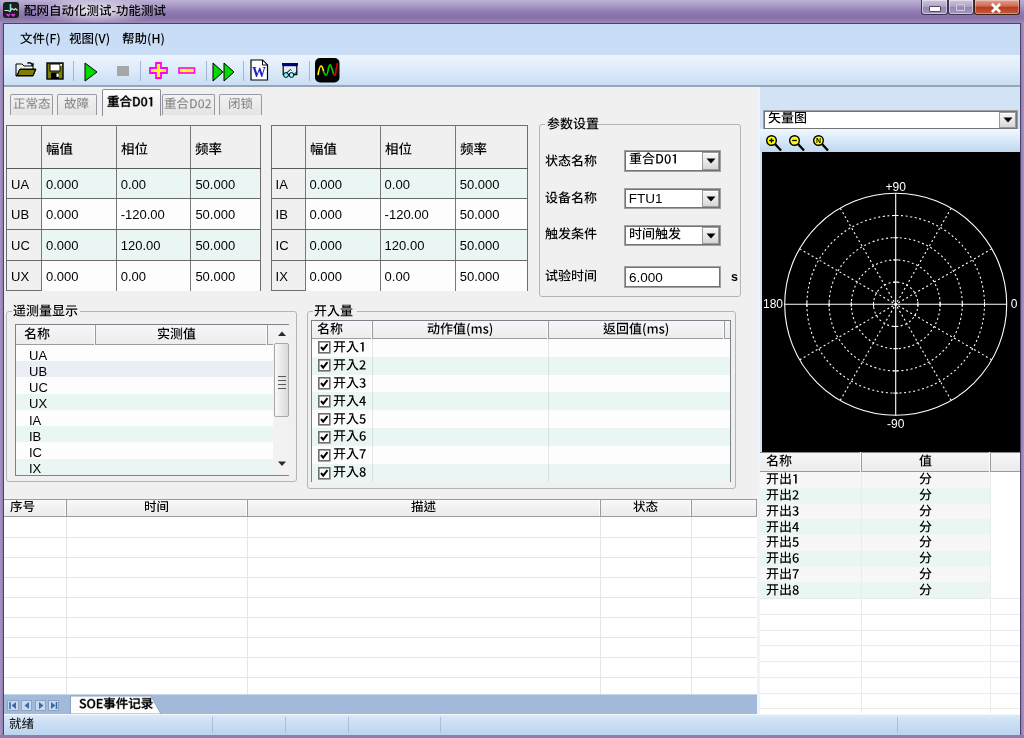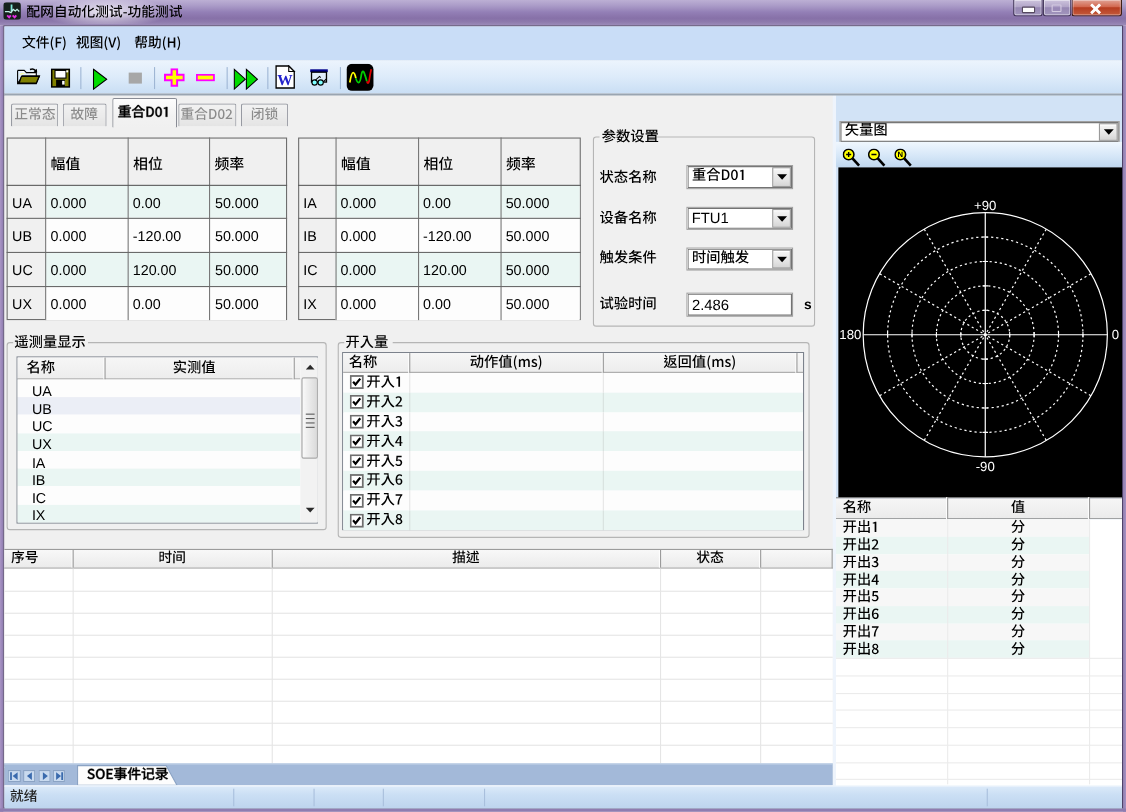--- a/index.html
+++ b/index.html
@@ -422,21 +422,21 @@
     </svg>
     <svg style="position:absolute;left:545.0px;top:269.5px;overflow:visible" width="52" height="17">
       <g fill="#000" transform="translate(0,10.40) scale(0.1300)">
         <use href="#g6" x="0"></use>
         <use href="#g53" x="100"></use>
         <use href="#g51" x="200"></use>
         <use href="#g52" x="300"></use>
       </g>
     </svg>
     <div style="position:absolute;left:623.8px;top:266px;width:97.5px;height:21.5px;background:#fff;border:1px solid #a0a0a0;box-shadow:inset 0 0 0 1px #737373;box-sizing:border-box"></div>
-    <div style="position:absolute;left:629px;top:269.5px;font:13.5px 'Liberation Sans'">2.486</div>
+    <div style="position:absolute;left:629px;top:269.5px;font:13.5px 'Liberation Sans'">6.000</div>
     <div style="position:absolute;left:731px;top:269.5px;font:bold 12.5px 'Liberation Sans'">s</div>
     <div style="position:absolute;left:6px;top:311px;width:290.5px;height:170.5px;border:1px solid #b5b5b5;border-radius:3px;box-sizing:border-box"></div>
     <div style="position:absolute;left:12px;top:305px;width:68px;height:12px;background:#f0f0f0"></div>
     <svg style="position:absolute;left:13.0px;top:304.5px;overflow:visible" width="65" height="17">
       <g fill="#000" transform="translate(0,10.40) scale(0.1300)">
         <use href="#g54" x="0"></use>
         <use href="#g5" x="100"></use>
         <use href="#g55" x="200"></use>
         <use href="#g56" x="300"></use>
         <use href="#g57" x="400"></use>

